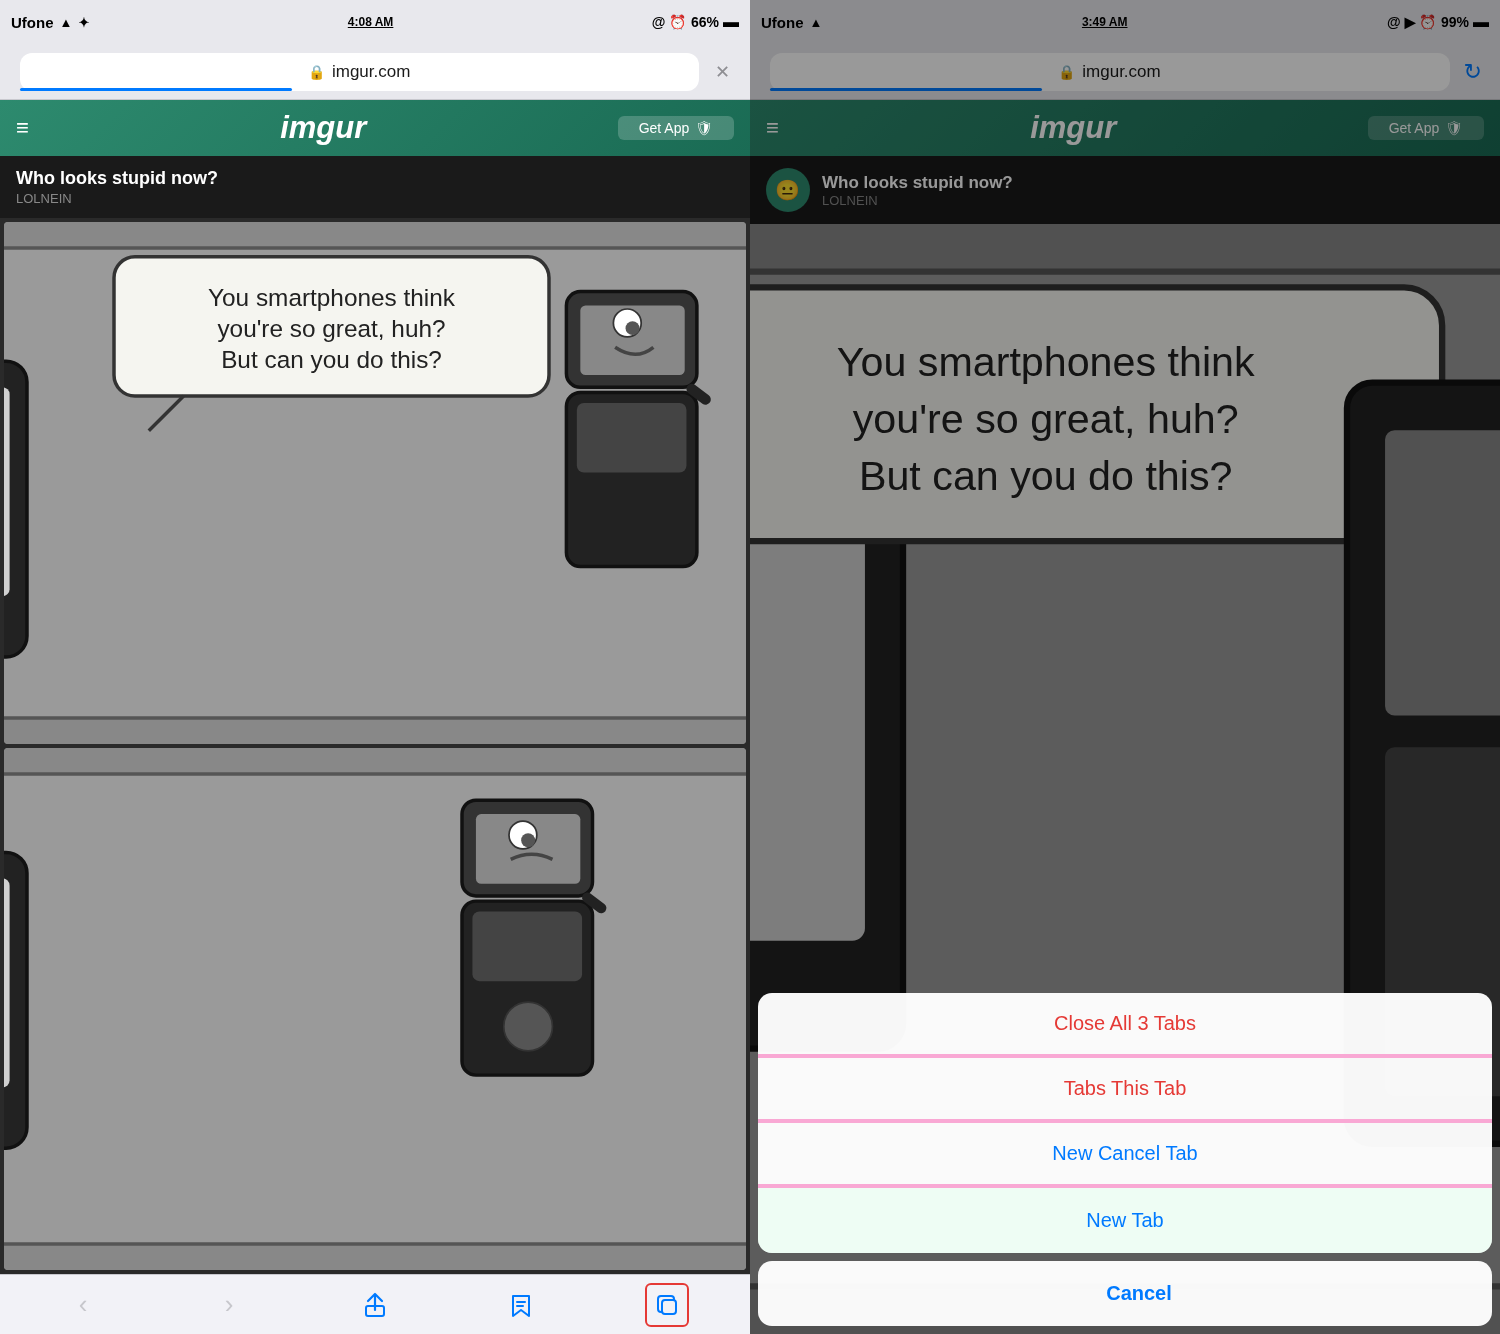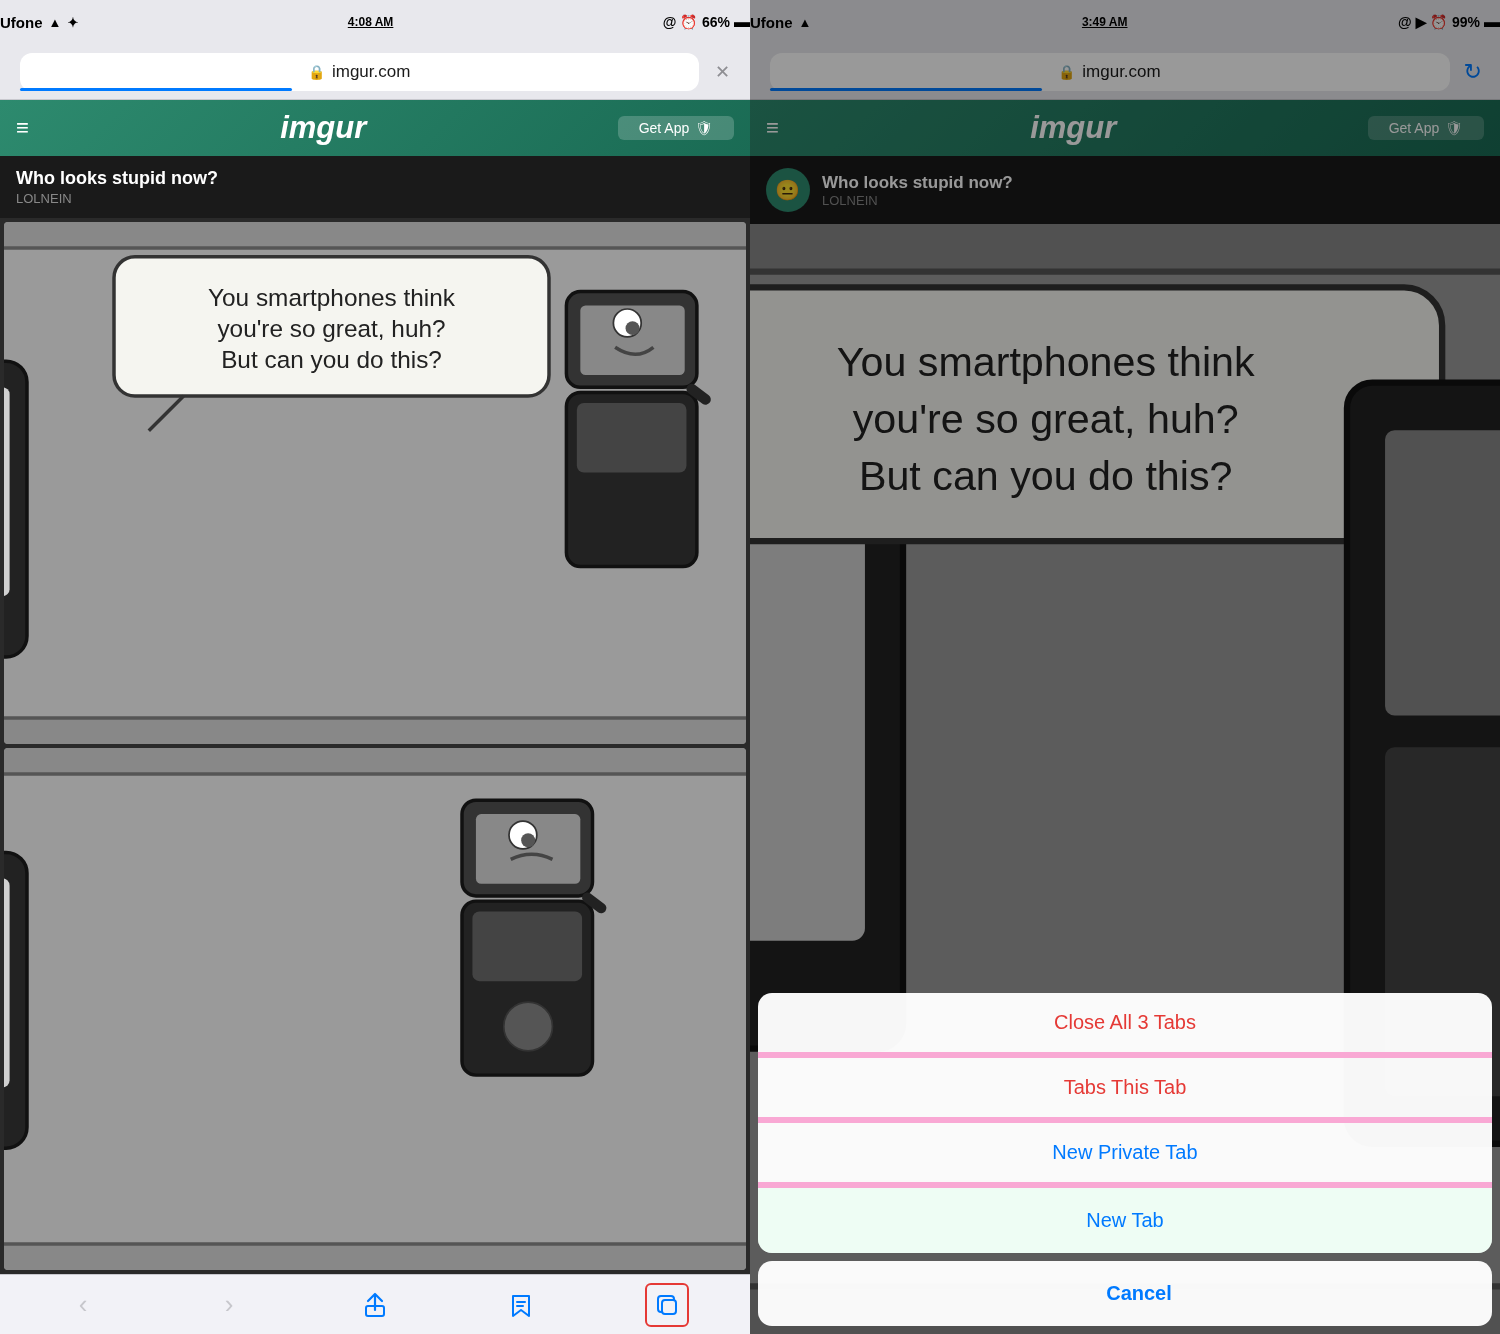--- a/index.html
+++ b/index.html
@@ -22,21 +22,21 @@
       background: #f2f2f7;
       position: relative;
     }
 
     .status-bar {
       height: 44px;
       background: #e8e8ed;
       display: flex;
       align-items: center;
       justify-content: space-between;
-      padding: 0 0;
+      padding: 0 11px;
       font-size: 15px;
       font-weight: 600;
     }
     .status-bar-left { display: flex; align-items: center; gap: 6px; }
     .status-bar-center { font-weight: 600; font-size: 12px; text-decoration: underline; }
     .status-bar-right { display: flex; align-items: center; gap: 4px; font-size: 14px; }
 
     .address-bar {
       height: 56px;
       background: #e8e8ed;
@@ -213,21 +213,21 @@
       overflow: hidden;
     }
 
     .action-sheet-item {
       display: flex;
       align-items: center;
       justify-content: center;
       height: 65px;
       font-size: 20px;
       font-weight: 400;
-      border-bottom: 6px solid #f9a8d4;
+      border-bottom: 4px solid #f9a8d4;
       cursor: pointer;
     }
     .action-sheet-item:last-child { border-bottom: none; }
     .action-sheet-item.red { color: #e53935; }
     .action-sheet-item.blue { color: #007aff; }
     .action-sheet-item.cancel {
       font-weight: 600;
       color: #007aff;
       font-size: 20px;
       margin-left: 28px;
@@ -441,21 +441,21 @@
 
         <div class="action-sheet-item red">
           <span>Close All 3 Tabs</span>
         </div>
 
         <div class="action-sheet-item red">
           <span>Tabs This Tab</span>
         </div>
 
         <div class="action-sheet-item blue">
-          <span>New Private Tab</span>
+          <span>New Cancel Tab</span>
         </div>
 
         <div class="action-sheet-item blue" style="background: rgba(230,255,240,0.6);">
           <span>New Tab</span>
         </div>
 
       </div>
 
       <div class="action-sheet-group">
         <div class="action-sheet-item cancel">

